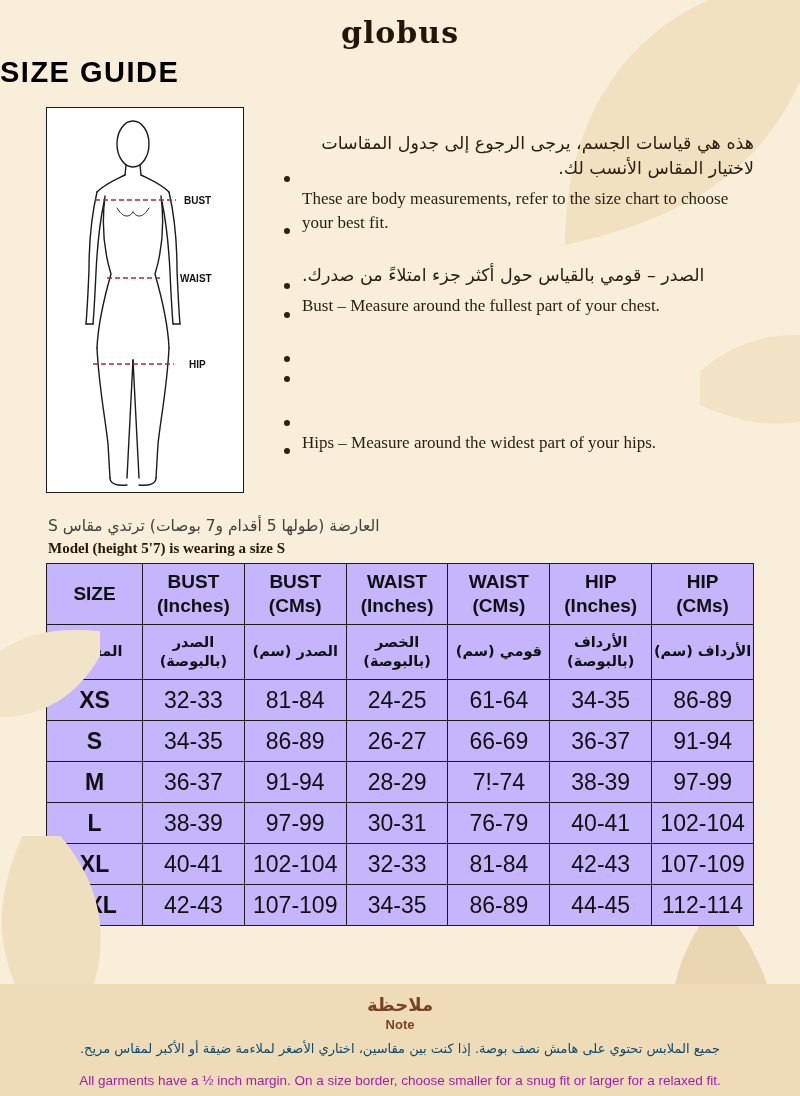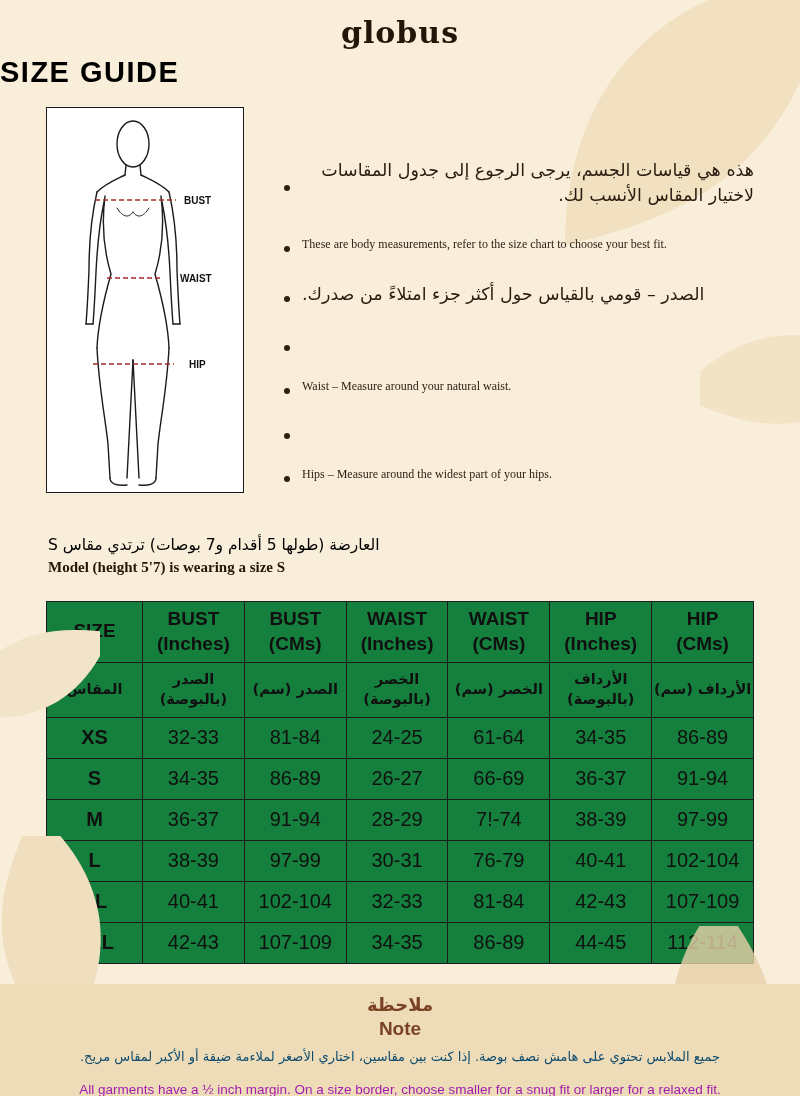--- a/index.html
+++ b/index.html
@@ -19,58 +19,58 @@
     font-size:29px;color:#000000;letter-spacing:1.5px;margin-top:10px;line-height:1;
   }
   
   .content{display:flex;padding:20px 46px 0 46px;position:relative;}
   .figure-box{
     width:198px;height:386px;background:#ffffff;border:1.6px solid #1a1a1a;
     flex:none;box-sizing:border-box;
   }
   .instructions{margin-left:40px;padding-top:24px;flex:1;}
   .group{margin-bottom:29px;}
-  .bullet-line{display:flex;align-items:center;margin-bottom:5px;margin-top:27px;}
+  .bullet-line{display:flex;align-items:flex-end;margin-bottom:5px;}
   .dot{width:6px;height:6px;border-radius:50%;background:#2e2013;flex:none;margin:9px 12px 0 0;}
   .bullet-line.ar .txt{
     font-size:17.5px;line-height:1.45;font-family:"DejaVu Sans",sans-serif;color:#2a1c10;
   }
   .bullet-line.en .txt{
-    font-size:12px;line-height:1.4;font-family:"Liberation Serif",serif;color:#2a1c10;
+    font-size:17px;line-height:1.4;font-family:"Liberation Serif",serif;color:#2a1c10;
   }
   
   .model-note{margin:22px 46px 0 48px;}
-  .model-note .ar{font-size:15.5px;line-height:1.5;color:#000000;margin-top:16px;}
+  .model-note .ar{font-size:15.5px;line-height:1.5;color:#404040;margin-top:16px;}
   .model-note .en{font-size:15px;font-family:"Liberation Serif",serif;font-weight:bold;color:#241708;margin-top:2px;}
   
   table.size-table{
-    margin:25px 46px 0 46px;width:708px;border-collapse:collapse;background:#15803d;
+    margin:6px 46px 0 46px;width:708px;border-collapse:collapse;background:#c4b5fd;
     table-layout:fixed;
   }
   .size-table th,.size-table td{
     border:1.5px solid #1c1c1c;text-align:center;vertical-align:middle;
     color:#101010;padding:0;
   }
   .size-table col.c-size{width:96px;}
   .size-table tr.head-en th{
     font-family:"Liberation Sans",sans-serif;font-weight:bold;font-size:19px;
     height:60px;white-space:pre-line;line-height:1.3;
   }
   .size-table tr.head-ar th{
     font-weight:bold;font-size:14.5px;height:54px;white-space:pre-line;line-height:1.35;
   }
-  .size-table tr.data td{font-size:20px;height:40px;font-family:"Liberation Sans",sans-serif;}
+  .size-table tr.data td{font-size:23px;height:40px;font-family:"Liberation Sans",sans-serif;}
   .size-table tr.data td.size-cell{font-weight:bold;}
   
   .footer{
     position:absolute;left:0;bottom:0;width:800px;height:112px;background:#eedcb8;
     text-align:center;box-sizing:border-box;padding-top:9px;
   }
   .footer .note-title-ar{font-size:18px;font-weight:bold;color:#7a4325;line-height:1.3;}
-  .footer .note-title-en{font-size:19px;font-weight:bold;color:#7a4325;font-family:"Liberation Sans",sans-serif;line-height:1.35;}
+  .footer .note-title-en{font-size:13px;font-weight:bold;color:#7a4325;font-family:"Liberation Sans",sans-serif;line-height:1.35;}
   .footer .note-body-ar{font-size:13px;color:#0c4a6e;margin-top:5px;line-height:1.5;}
   .footer .note-body-en{font-size:13.5px;color:#a21caf;font-family:Liberation Sans, sans-serif;line-height:1.45;margin-top:13px;}
 </style>
 </head>
 <body>
 
 <svg class="leaf" style="top:-40px;right:-50px;" width="300" height="300" viewBox="0 0 200 200">
   <path d="M10 190 C10 80 80 10 190 10 C165 120 120 165 10 190 Z" fill="#f1e1c1"></path>
 </svg>
 <svg class="leaf" style="top:300px;right:-70px;" width="170" height="170" viewBox="0 0 200 200">
@@ -146,28 +146,31 @@
         <div class="bullet-line en">
           <span class="dot"></span>
           <span class="txt">These are body measurements, refer to the size chart to choose your best fit.</span>
         </div>
       </div>
       <div class="group">
         <div class="bullet-line ar">
           <span class="dot"></span>
           <span class="txt" dir="rtl">الصدر – قومي بالقياس حول أكثر جزء امتلاءً من صدرك.</span>
         </div>
-      </div>
-      <div class="group">
-        <div class="bullet-line ar">
-          <span class="dot"></span>
-        </div>
-        <div class="bullet-line en">
-          <span class="dot"></span>
-          <span class="txt">Waist – Measure around your natural waist.</span>
+        <div class="bullet-line en">
+          <span class="dot"></span>
+          <span class="txt">Bust – Measure around the fullest part of your chest.</span>
+        </div>
+      </div>
+      <div class="group">
+        <div class="bullet-line ar">
+          <span class="dot"></span>
+        </div>
+        <div class="bullet-line en">
+          <span class="dot"></span>
         </div>
       </div>
       <div class="group">
         <div class="bullet-line ar">
           <span class="dot"></span>
         </div>
         <div class="bullet-line en">
           <span class="dot"></span>
           <span class="txt">Hips – Measure around the widest part of your hips.</span>
         </div>
@@ -206,21 +209,21 @@
         <th>HIP
 (CMs)</th>
       </tr>
       <tr class="head-ar">
         <th dir="rtl">المقاس</th>
         <th dir="rtl">الصدر
 (بالبوصة)</th>
         <th dir="rtl">الصدر (سم)</th>
         <th dir="rtl">الخصر
 (بالبوصة)</th>
-        <th dir="rtl">الخصر (سم)</th>
+        <th dir="rtl">قومي (سم)</th>
         <th dir="rtl">الأرداف
 (بالبوصة)</th>
         <th dir="rtl">الأرداف (سم)</th>
       </tr>
     </thead>
   <tbody id="size-table-body">
       <tr class="data">
         <td class="size-cell">XS</td>
         <td>32-33</td>
         <td>81-84</td>

